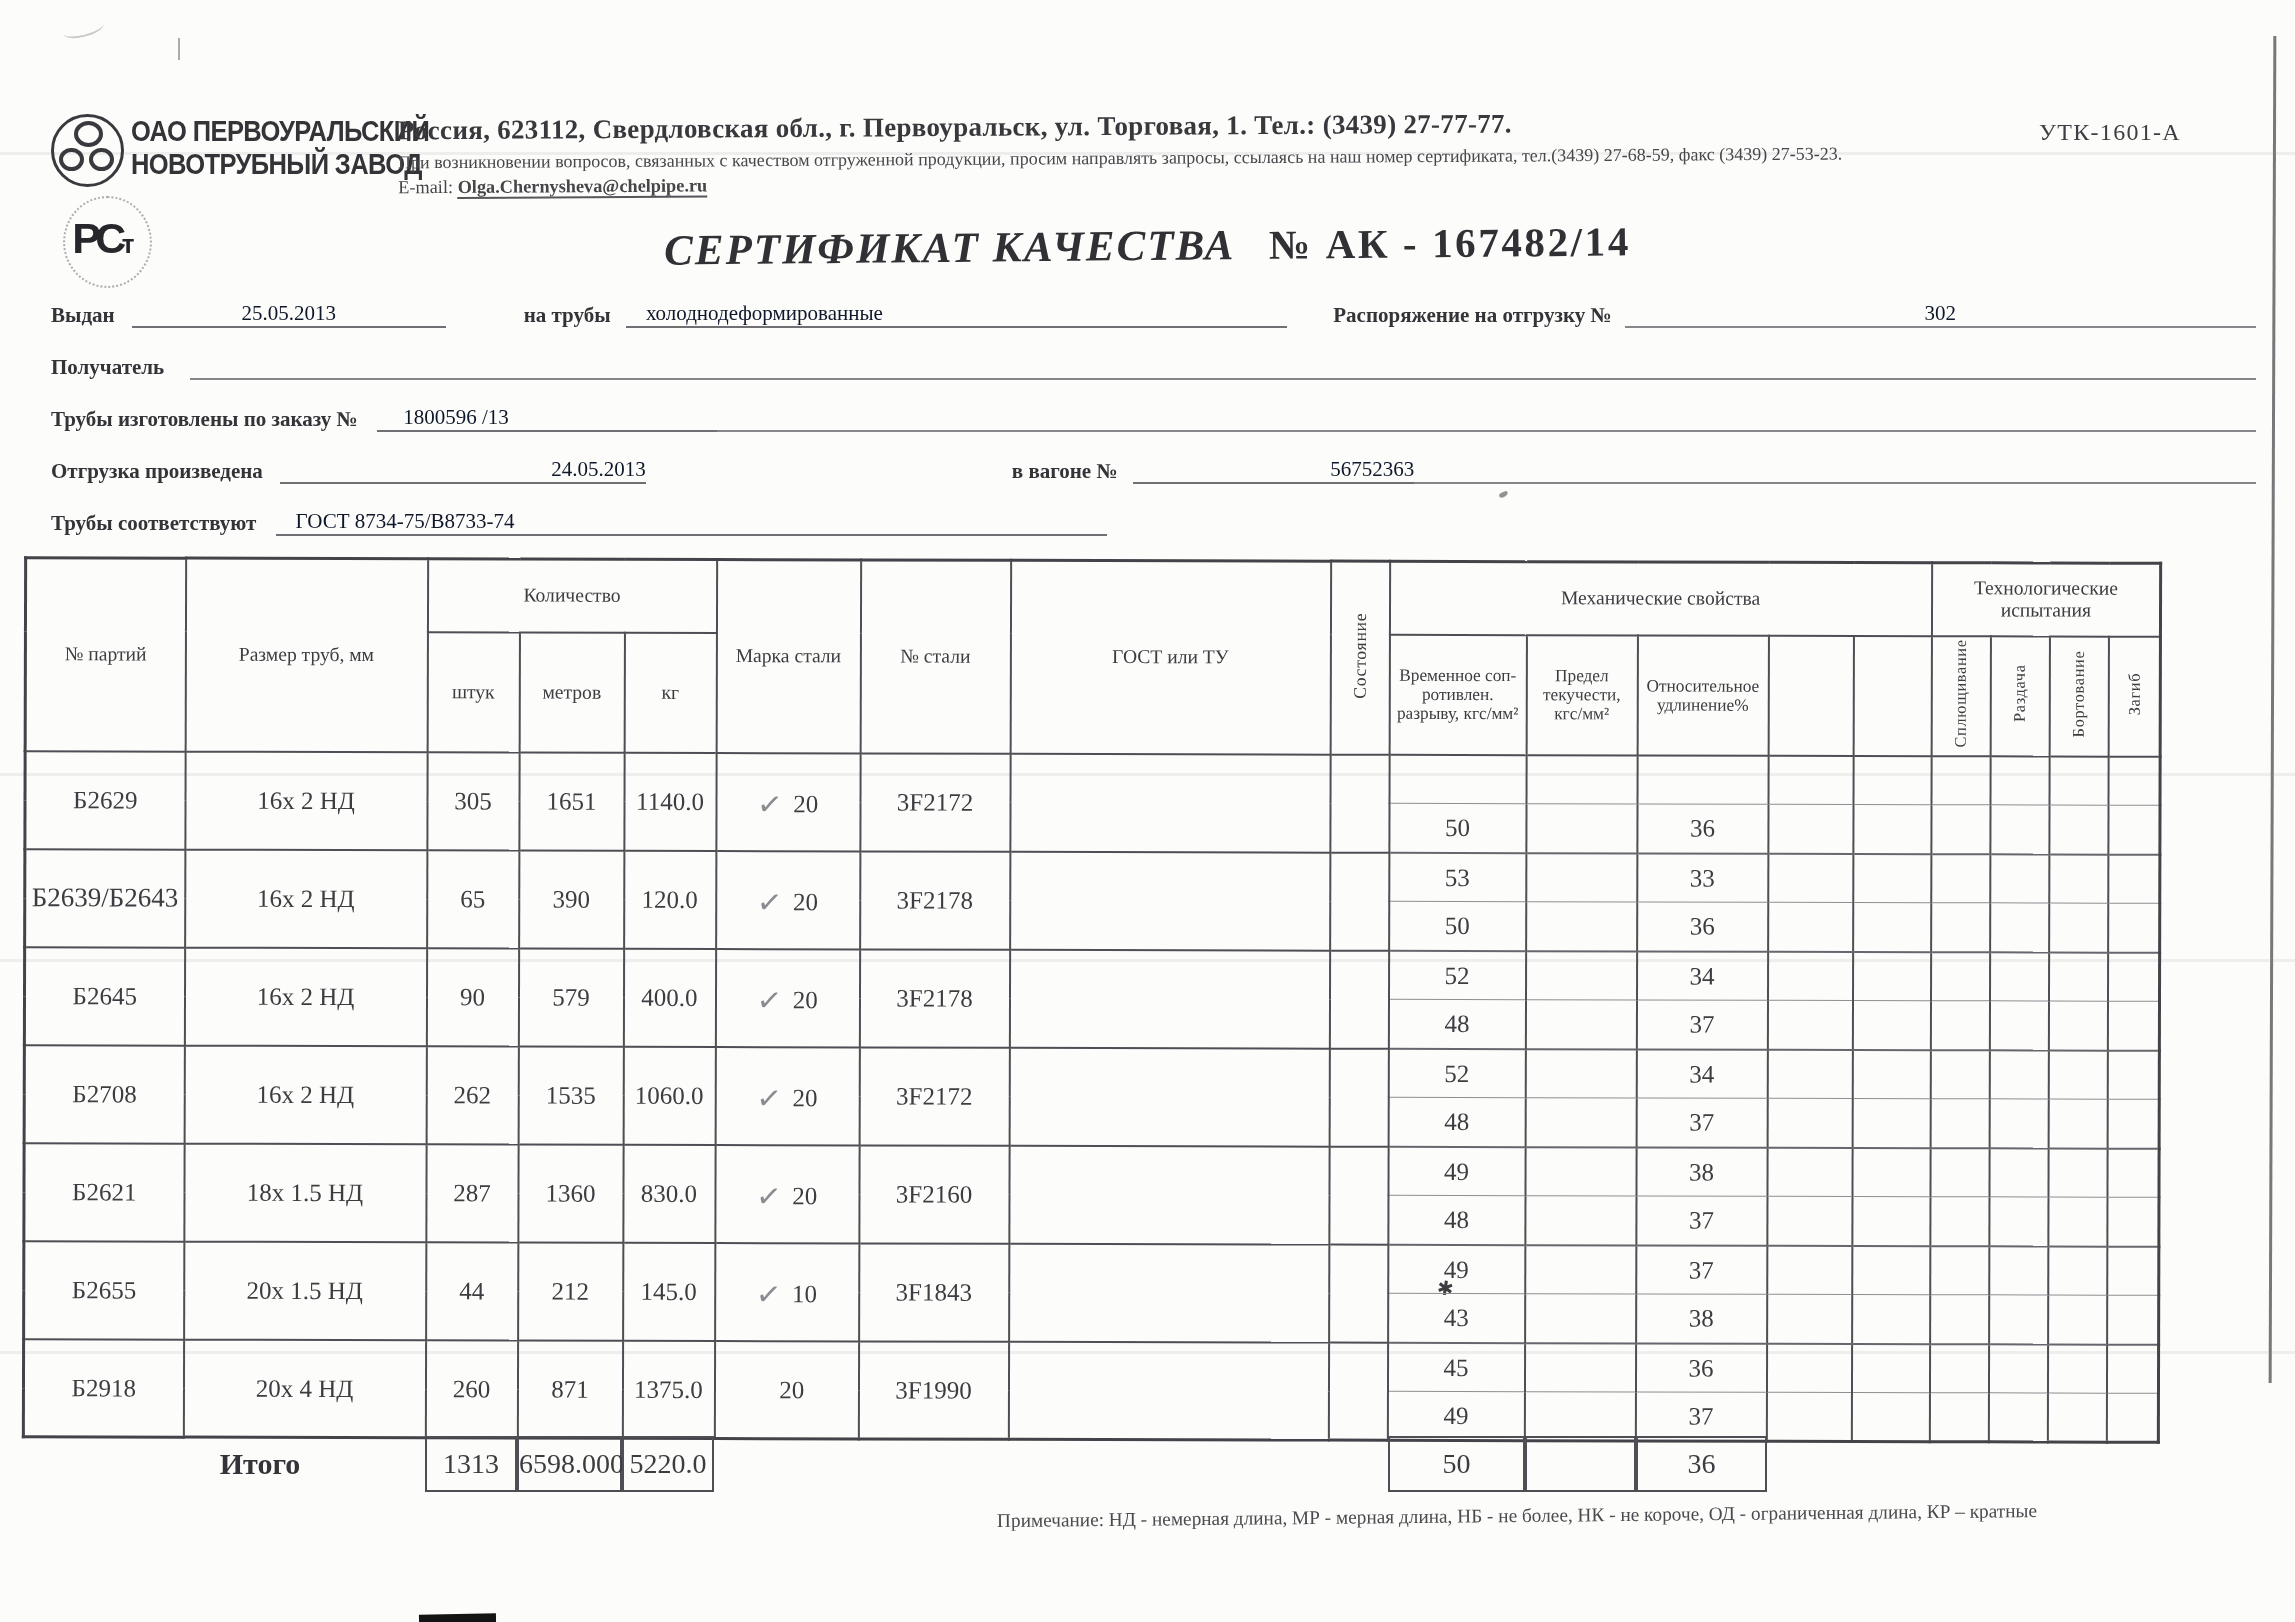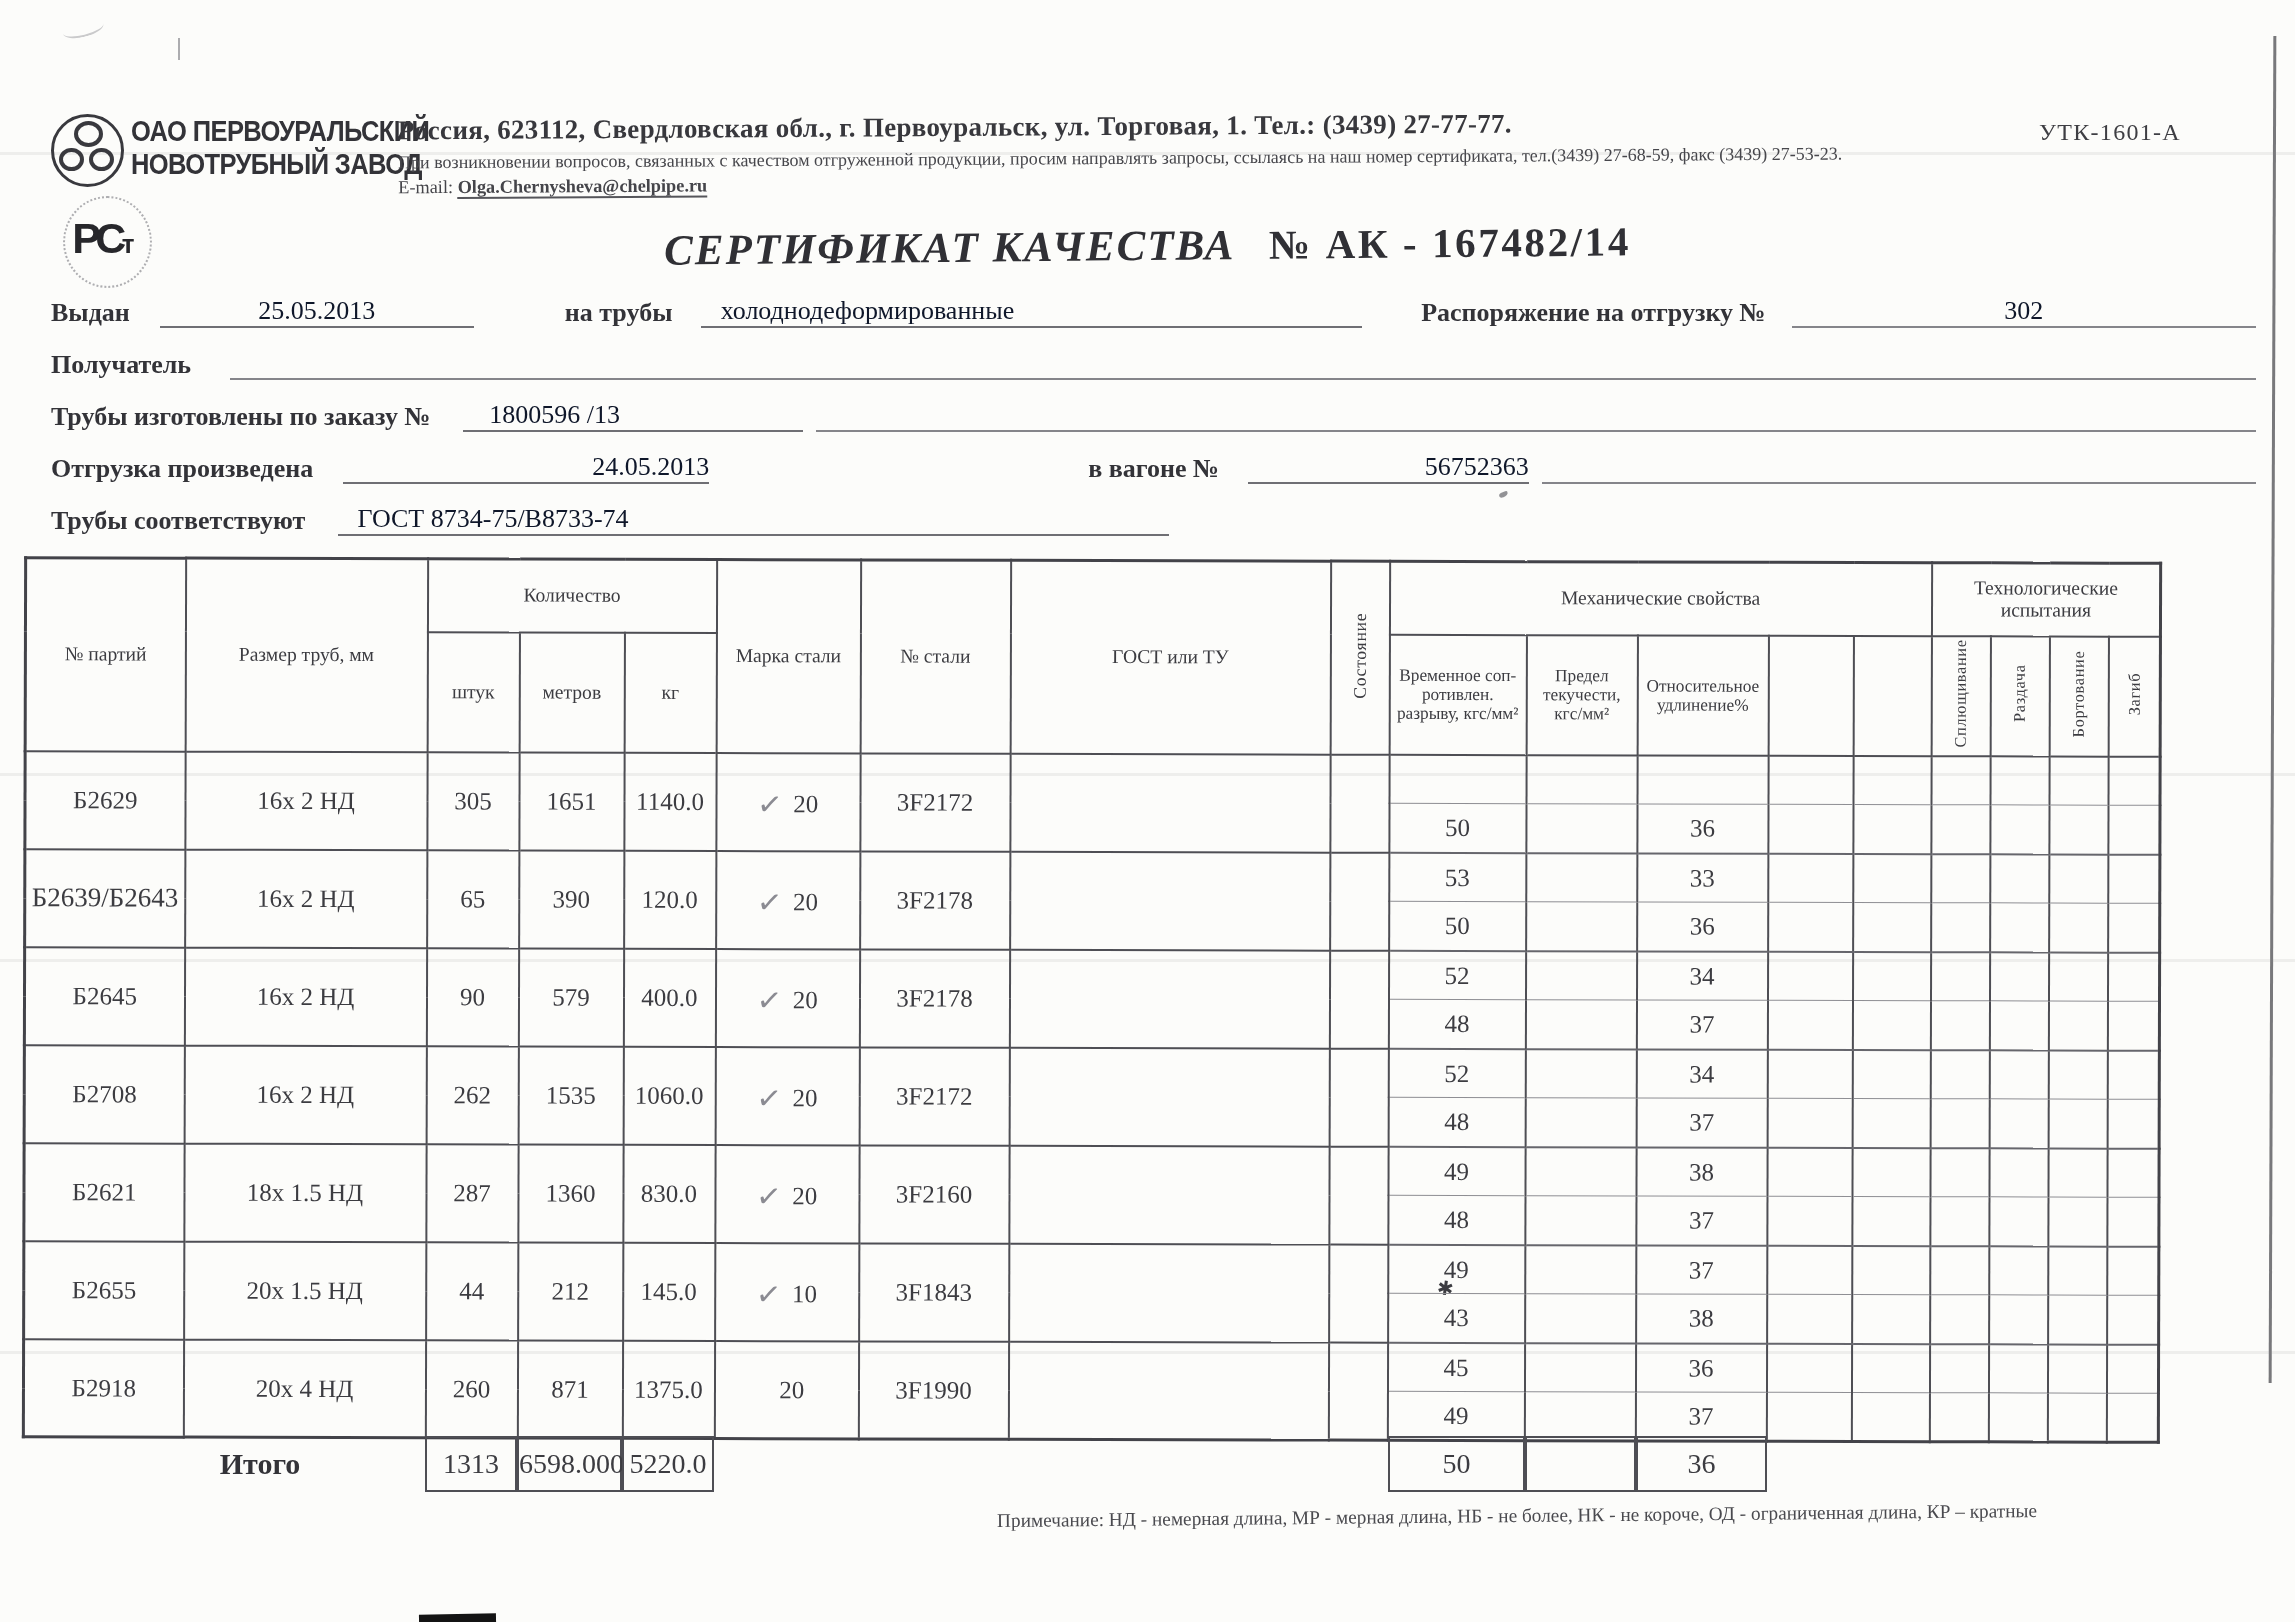--- a/index.html
+++ b/index.html
@@ -35,21 +35,21 @@
   .stamp .pct { position:absolute; left:9.2px; top:18.3px; font-family:"Liberation Sans",sans-serif; font-weight:900; font-size:43px; letter-spacing:-4.6px; color:#27272b; }
   .stamp .pct small { font-size:26px; letter-spacing:0; }
 
   
   .title { position:absolute; top:221px; left:0; width:100%; text-align:center; transform:rotate(-.55deg); white-space:nowrap; }
   .title .t-main { font-style:italic; font-weight:bold; font-size:43px; letter-spacing:2px; color:#303035; }
   .title .t-num { font-weight:bold; font-size:41px; letter-spacing:2.6px; color:#303035; margin-left:31px; }
 
   
   .forms { position:absolute; top:293px; left:51px; right:39px; }
-  .fl { display:flex; align-items:flex-end; height:35px; margin-bottom:17px; font-size:26px;gap:13px; }
+  .fl { display:flex; align-items:flex-end; height:35px; margin-bottom:17px; font-size:21px; }
   .lbl { font-weight:bold; color:#333338; white-space:nowrap; }
   .val { border-bottom:2px solid #6f6f74; text-align:center; white-space:nowrap; color:#0f172a; }
   .fill { flex:1; border-bottom:2px solid #85858a; }
 
   
   .cert-table { position:absolute; top:559px; left:23px; border-collapse:collapse; table-layout:fixed; width:2135px; background:transparent; transform:rotate(.15deg); }
   .cert-table td, .cert-table th { border:2.6px solid #4e4e54; font-weight:normal; color:#3c3c41; overflow:hidden; }
   .cert-table { border:3.9px solid #434349; }
   th { font-size:19.6px; line-height:1.12; text-align:center; vertical-align:middle; padding:2.6px; }
   td.c { text-align:center; vertical-align:middle; font-size:25px; padding:1.3px; }

